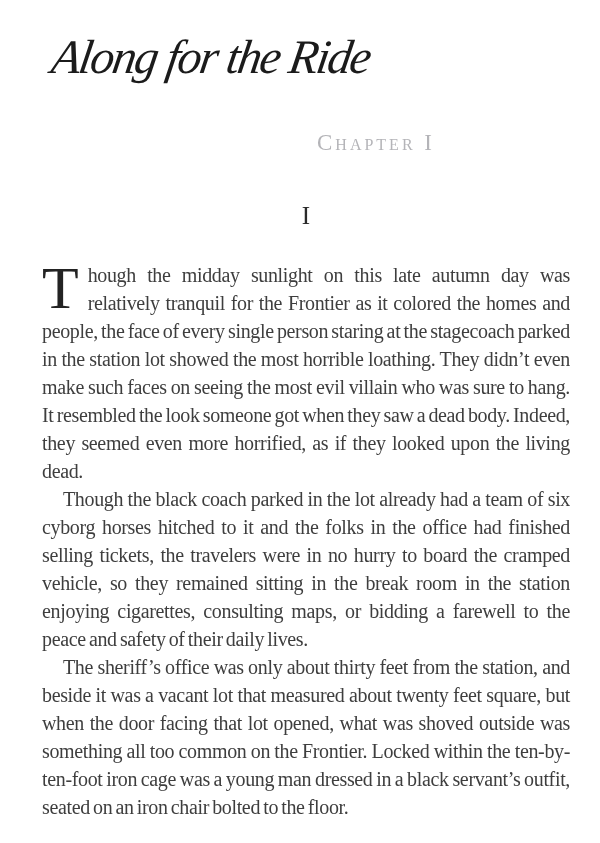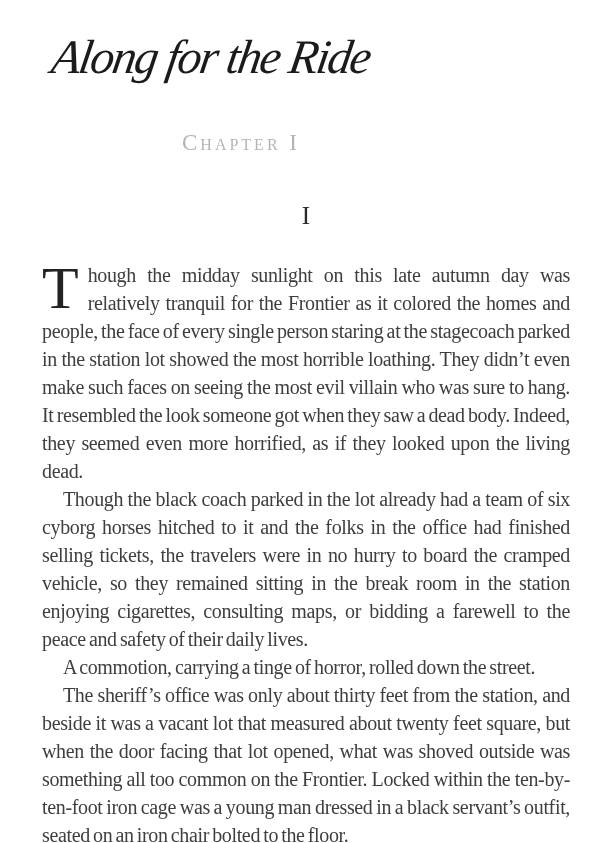--- a/index.html
+++ b/index.html
@@ -31,20 +31,21 @@
     transform: skewX(-9deg);
     transform-origin: 0 100%;
   }
   .chapter {
     margin: 46px 0 9px 140px;
     font-size: 23px;
     line-height: 26px;
     font-variant: small-caps;
     letter-spacing: 3px;
     color: #b4b4b8;
+    text-align: center;
   }
   .section-num {
     margin-top: 46px;
     text-align: center;
     font-size: 25px;
     line-height: 28px;
     color: #2a2a2a;
   }
   .body-text {
     margin-top: 31px;
@@ -83,19 +84,18 @@
   <div class="chapter">Chapter I</div>
 
   <div class="section-num">I</div>
 
   <div class="body-text">
 
     <p class="para first"><span class="dropcap">T</span><span>hough the midday sunlight on this late autumn day was relatively tranquil for the Frontier as it colored the homes and people, the face of every single person staring at the stagecoach parked in the station lot showed the most horrible loathing. They didn’t even make such faces on seeing the most evil villain who was sure to hang. It resembled the look someone got when they saw a dead body. Indeed, they seemed even more horrified, as if they looked upon the living dead.</span></p>
 
     <p class="para indent">Though the black coach parked in the lot already had a team of six cyborg horses hitched to it and the folks in the office had finished selling tickets, the travelers were in no hurry to board the cramped vehicle, so they remained sitting in the break room in the station enjoying cigarettes, consulting maps, or bidding a farewell to the peace and safety of their daily lives.</p>
 
-    <p class="para indent">A commotion, carrying a tinge of horror, rolled down the street.</p>
 
     <p class="para indent">The sheriff’s office was only about thirty feet from the station, and beside it was a vacant lot that measured about twenty feet square, but when the door facing that lot opened, what was shoved outside was something all too common on the Frontier. Locked within the ten-by-ten-foot iron cage was a young man dressed in a black servant’s outfit, seated on an iron chair bolted to the floor.</p>
 
   </div>
 
 </div>
 
 </body></html>

